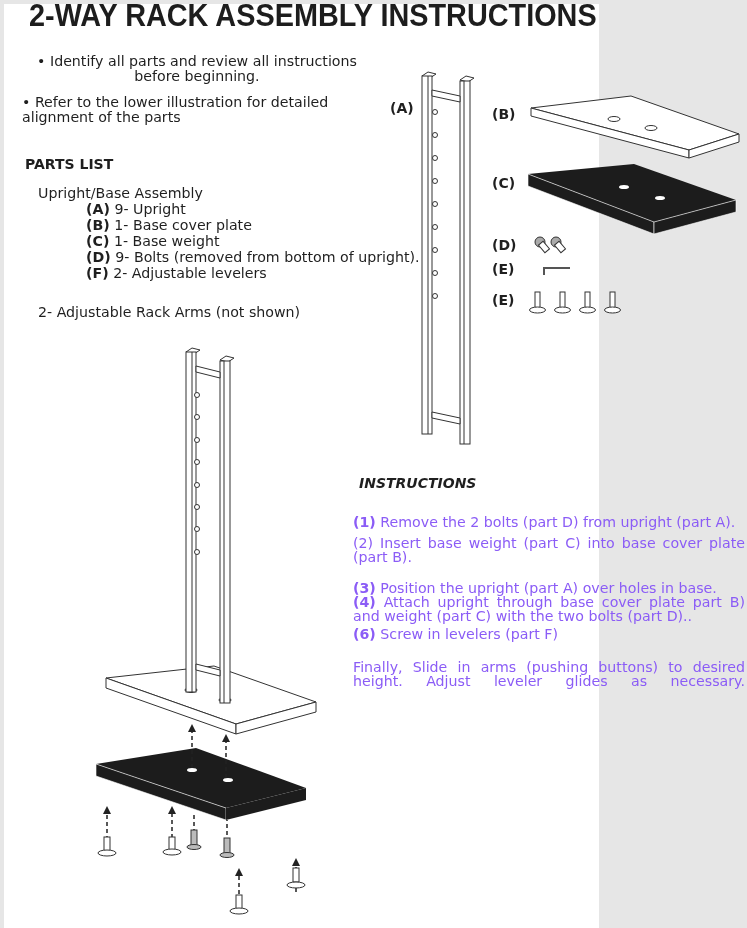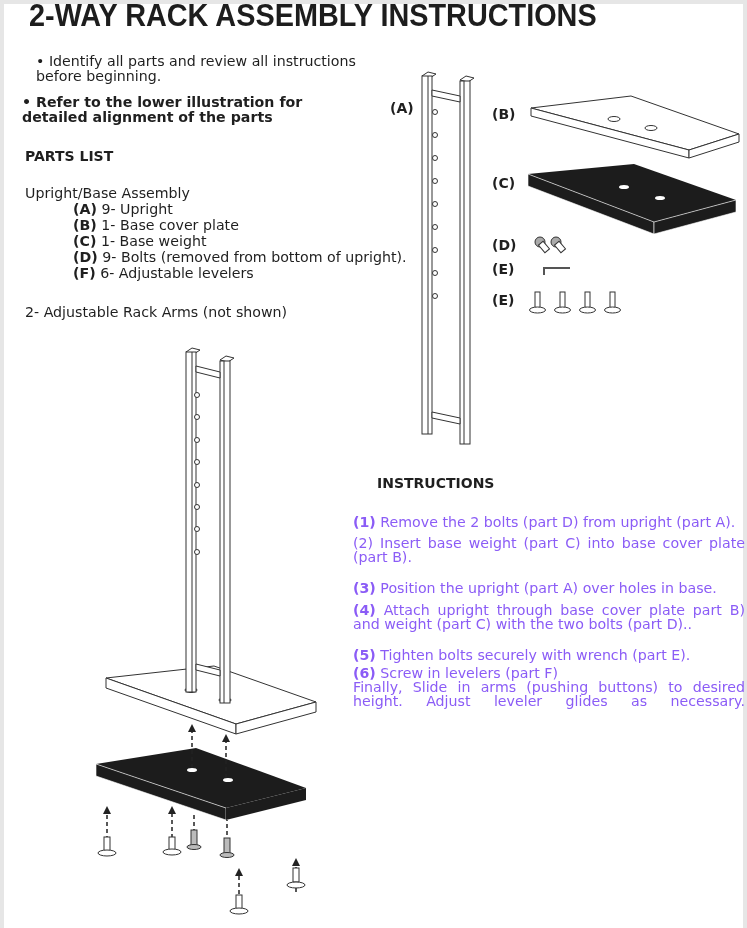--- a/index.html
+++ b/index.html
@@ -5,21 +5,21 @@
     html, body { margin: 0; padding: 0; }
     body {
       width: 747px; height: 928px;
       background: #e6e6e6;
       font-family: "DejaVu Sans", "Liberation Sans", sans-serif;
       color: #1f1f1f;
       overflow: hidden;
       position: relative;
     }
     .page {
-      position: absolute; left: 4px; top: 4px; width: 739px; height: 924px;
+      position: absolute; left: 4px; top: 4px; width: 595px; height: 924px;
       background: #ffffff;
     }
     .abs { position: absolute; }
     .title {
       left: 25px; top: -6px;
       font-family: "Liberation Sans", sans-serif;
       font-weight: bold; font-size: 31px; letter-spacing: 0px;
       color: #1d1d1d; white-space: nowrap;
       transform: scaleX(0.93); transform-origin: left top;
     }
@@ -35,32 +35,32 @@
     .lbl { font-weight: bold; font-size: 14px; }
     svg { position: absolute; overflow: visible; }
   </style>
 </head>
 <body>
 
 <div class="page">
 
   <div class="abs title">2-WAY RACK ASSEMBLY INSTRUCTIONS</div>
 
-  <div class="abs note" style="left:32px; top:50px; width:350px;">• Identify all parts and review all instructions before beginning.</div>
-  <div class="abs note" style="left:18px; top:91px; width:350px;font-weight:bold;">• Refer to the lower illustration for detailed alignment of the parts</div>
-
-  <div class="abs section-head" style="left:21px; top:144px;text-align:right;">PARTS LIST</div>
-
-  <div class="abs parts" style="left:21px; top:181px;">
+  <div class="abs note" style="left:18px; top:50px; width:350px;text-align:center;">• Identify all parts and review all instructions before beginning.</div>
+  <div class="abs note" style="left:18px; top:91px; width:350px;">• Refer to the lower illustration for detailed alignment of the parts</div>
+
+  <div class="abs section-head" style="left:21px; top:152px;text-align:right;">PARTS LIST</div>
+
+  <div class="abs parts" style="left:34px; top:181px;">
     <div>Upright/Base Assembly</div>
     <div class="item"><b>(A)</b><span> 9- Upright</span></div>
     <div class="item"><b>(B)</b><span> 1- Base cover plate</span></div>
     <div class="item"><b>(C)</b><span> 1- Base weight</span></div>
     <div class="item"><b>(D)</b><span> 9- Bolts (removed from bottom of upright).</span></div>
-    <div class="item"><b>(F)</b><span> 6- Adjustable levelers</span></div>
+    <div class="item"><b>(F)</b><span> 2- Adjustable levelers</span></div>
     <div style="margin-top:23px;">2- Adjustable Rack Arms (not shown)</div>
   </div>
 
   <div class="abs lbl" style="left:386px; top:96px;">(A)</div>
   <div class="abs lbl" style="left:488px; top:102px;">(B)</div>
   <div class="abs lbl" style="left:488px; top:171px;">(C)</div>
   <div class="abs lbl" style="left:488px; top:233px;">(D)</div>
   <div class="abs lbl" style="left:488px; top:257px;">(E)</div>
   <div class="abs lbl" style="left:488px; top:288px;">(E)</div>
 
@@ -215,25 +215,24 @@
           <rect x="152" y="555" width="6" height="14"></rect>
           <ellipse cx="155" cy="571" rx="9" ry="3"></ellipse>
         </g>
       <g>
           <rect x="209" y="528" width="6" height="14"></rect>
           <ellipse cx="212" cy="545" rx="9" ry="3"></ellipse>
         </g>
     </g>
   </svg>
 
-  <div class="abs section-head" style="left:373px; top:471px;">INSTRUCTIONS</div>
+  <div class="abs section-head" style="left:355px; top:471px;font-style:italic;">INSTRUCTIONS</div>
 
   <div class="abs instr" style="left:349px; top:511px;">
     <p><b>(1)</b><span> Remove the 2 bolts (part D) from upright (part A).</span></p>
     <p style="margin-top:7px;"><span>(2)</span><span> Insert base weight (part C) into base cover plate (part B).</span></p>
     <p style="margin-top:17px;"><b>(3)</b><span> Position the upright (part A) over holes in base.</span></p>
-    <p style="margin-top:8px;"><b>(4)</b><span> Attach upright through base cover plate part B) and weight (part C) with the two bolts (part D)..</span></p>
-    <p style="margin-top:17px;"><b>(5)</b><span> Tighten bolts securely with wrench (part E).</span></p>
+    <p style="margin-top:0;"><b>(4)</b><span> Attach upright through base cover plate part B) and weight (part C) with the two bolts (part D)..</span></p>
     <p style="margin-top:4px;"><b>(6)</b><span> Screw in levelers (part F)</span></p>
-    <p class="just" style="margin-top:0;">Finally, Slide in arms (pushing buttons) to desired height. Adjust leveler glides as necessary.</p>
+    <p class="just" style="margin-top:19px;">Finally, Slide in arms (pushing buttons) to desired height. Adjust leveler glides as necessary.</p>
   </div>
 
 </div>
 
 </body></html>

